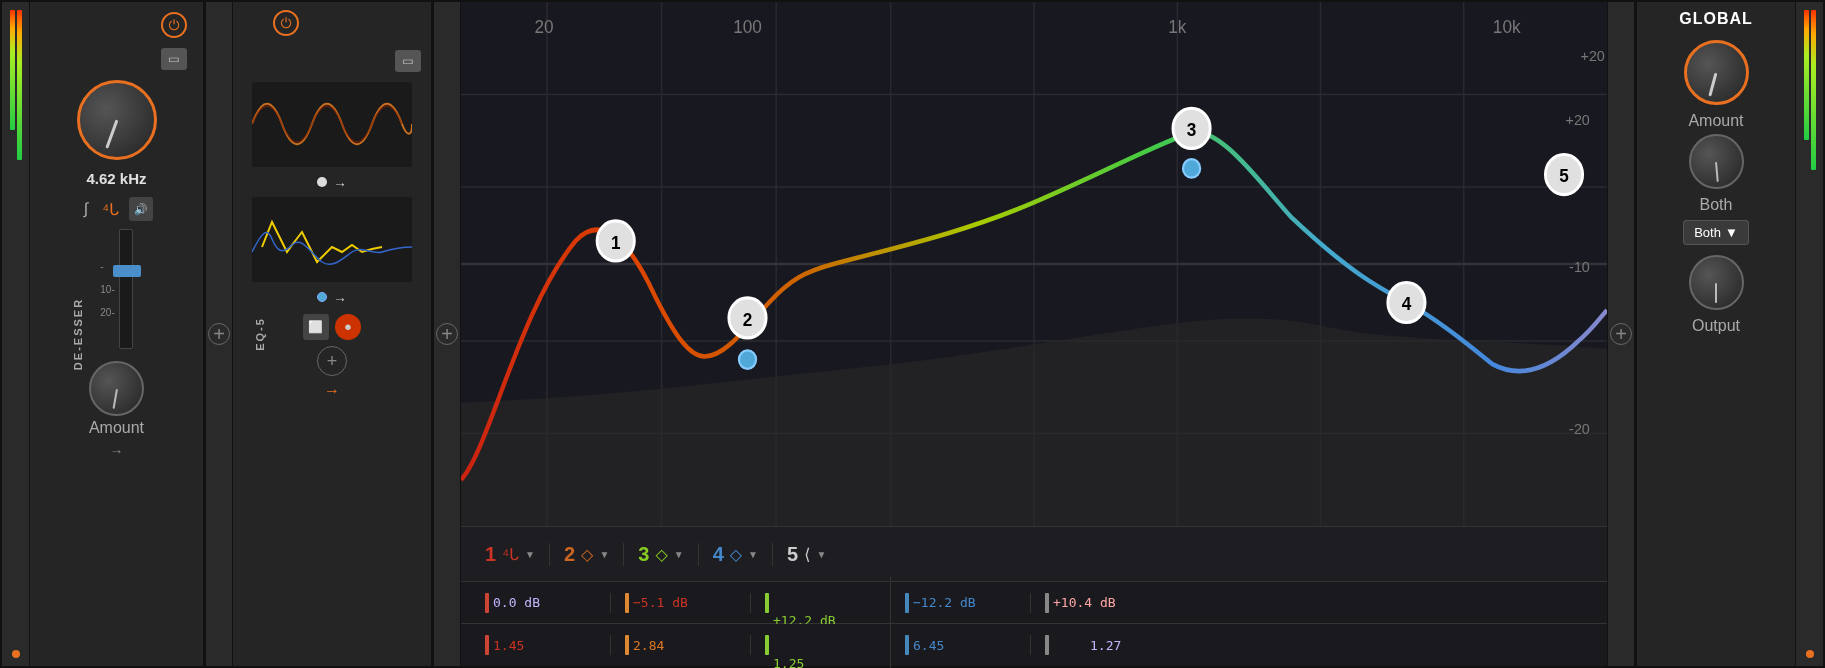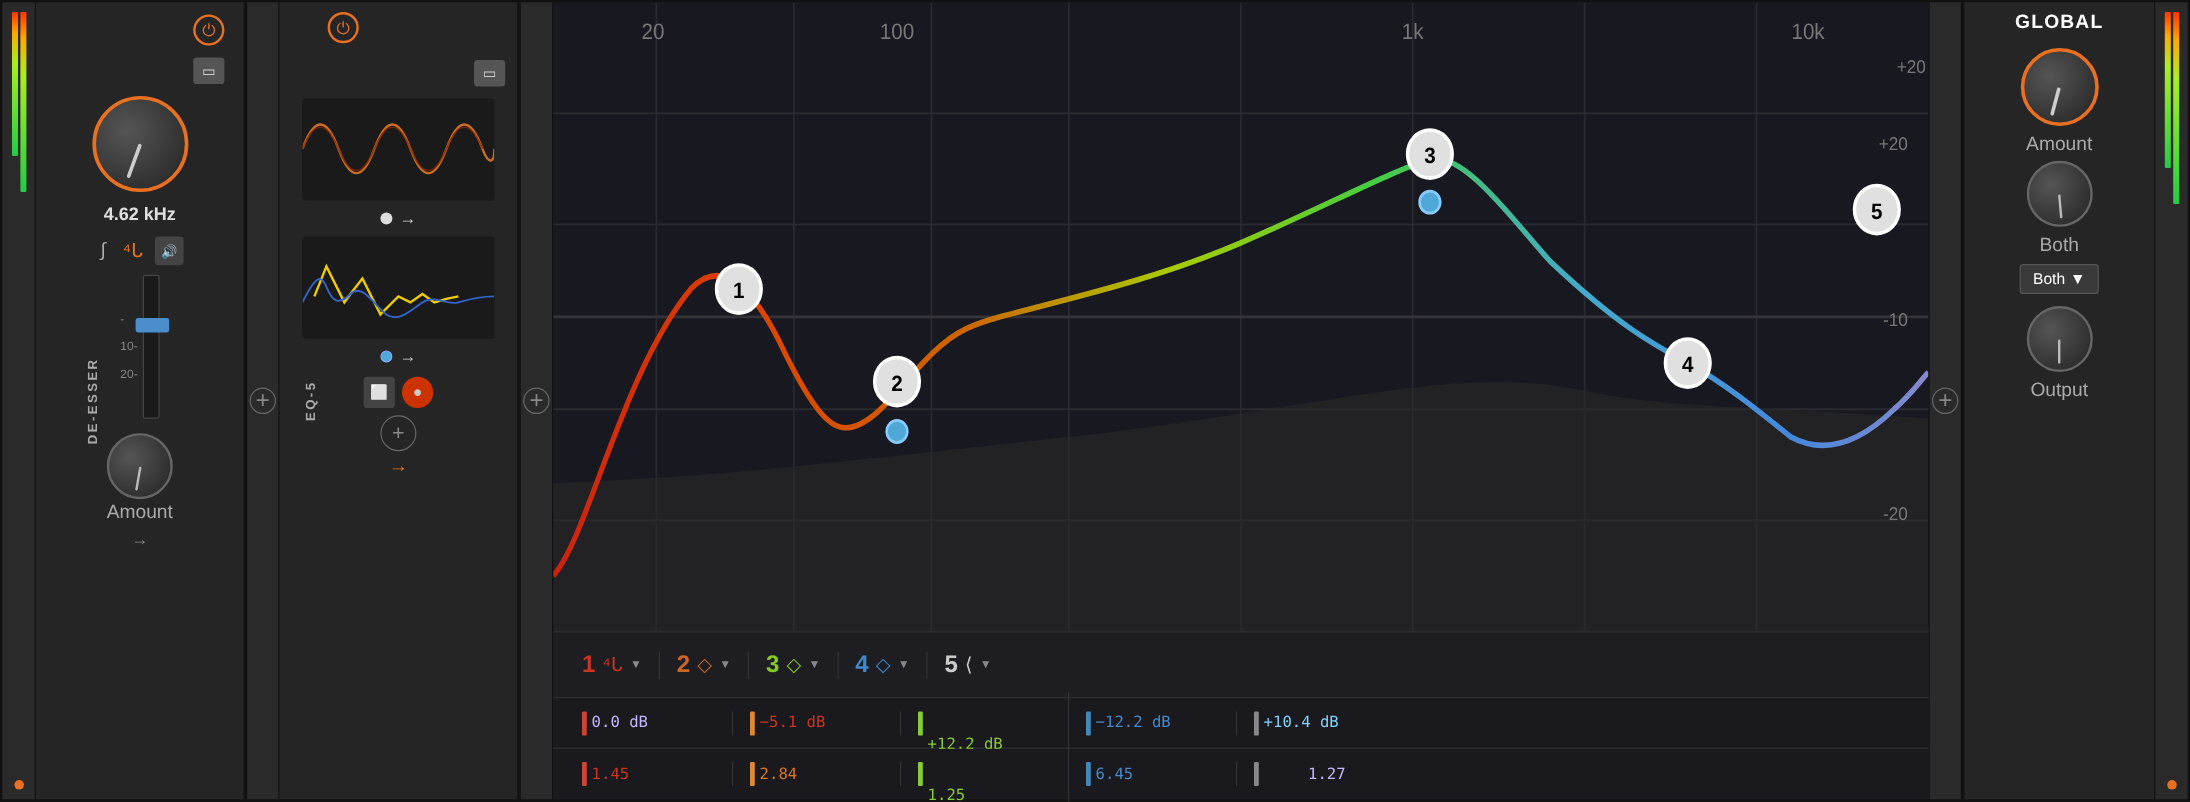--- a/index.html
+++ b/index.html
@@ -411,21 +411,21 @@
     .value-text {
       font-size: 13px;
       font-family: monospace;
     }
 
     .val-gray { color: #c4b5fd; }
     .val-red { color: #cc3322; }
     .val-orange { color: #dd7722; }
     .val-green { color: #88cc33; margin-top: 36px; }
     .val-blue { color: #4488cc; }
-    .val-white { color: #7dd3fc; }
+    .val-white { color: #fca5a5; }
 
     
     .eq-freq-bar {
       height: 42px;
       background: #1a1a1e;
       border-bottom: 1px solid #333;
       display: flex;
       align-items: center;
       padding: 0 10px;
     }

